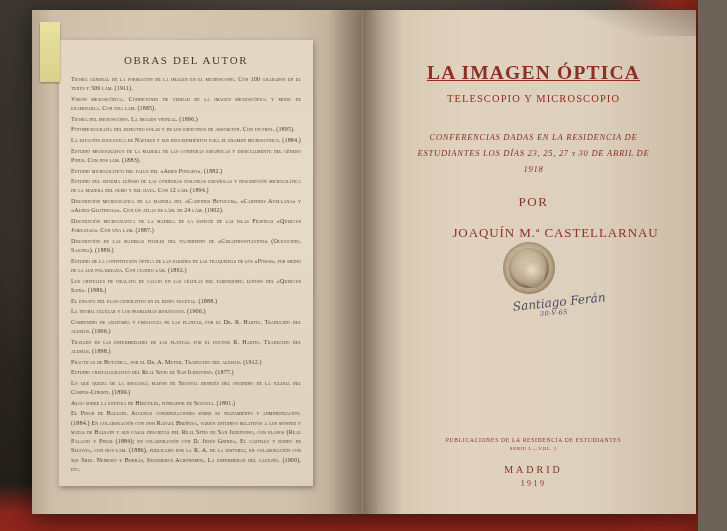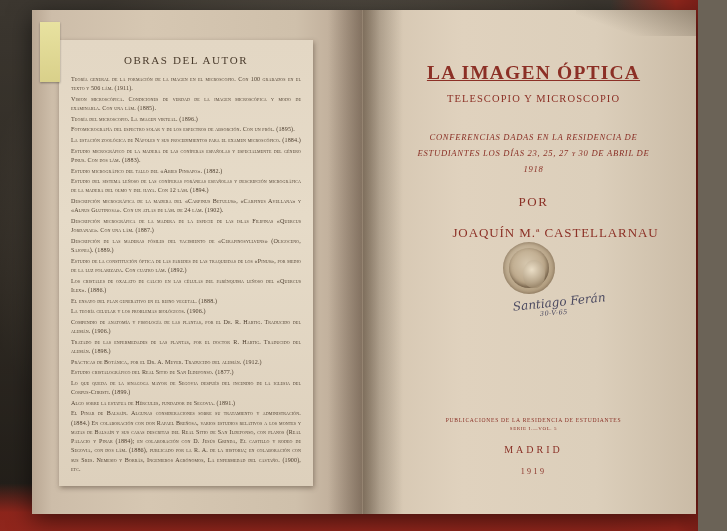--- a/index.html
+++ b/index.html
@@ -264,21 +264,21 @@
   }
   .city {
     font-size: 10px;
     letter-spacing: 3px;
     font-variant: small-caps;
     margin: 0 0 4px 0;
   }
   .year {
     font-size: 8px;
     letter-spacing: 2.4px;
-    margin: 12px;
+    margin: 0;
   }
 
   
   .tear {
     position: absolute;
     right: 0;
     top: 0;
     width: 120px;
     height: 26px;
     background: linear-gradient(200deg, rgba(60,48,34,0.35), rgba(60,48,34,0) 70%);

